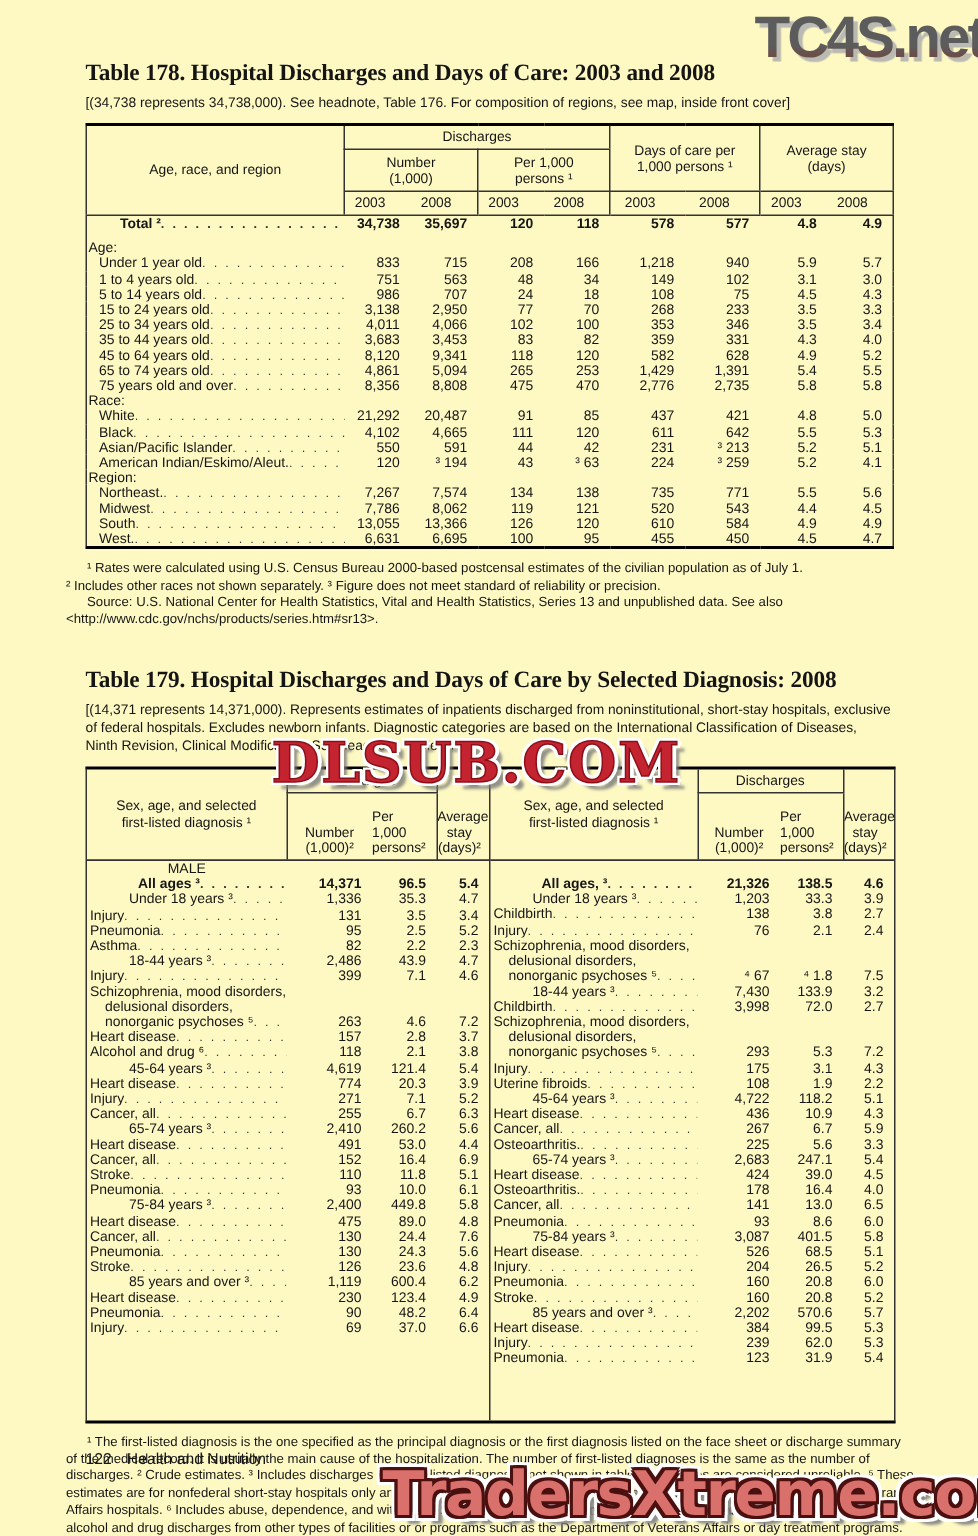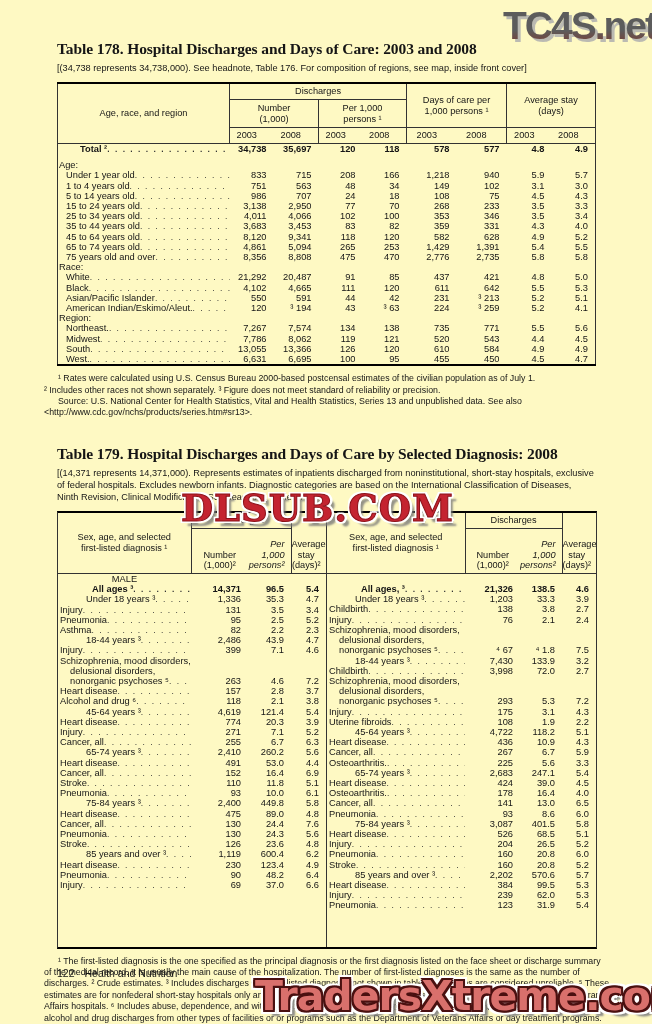--- a/index.html
+++ b/index.html
@@ -41,21 +41,21 @@
   .t-sec .ll{padding-left:1px;}
 
   .t179box{display:flex;width:538px;}
   .t179box .half{flex:0 0 268px;}
   .t179box .half table{width:268px;}
   .t179box .half-r{flex:0 0 269px;border-left:1px solid #333;}
   .t179box .half-r table{width:269px;}
   .t179 thead th{border-bottom:1px solid #333;}
   .t179 .sh{height:42px;vertical-align:bottom;padding-bottom:2px;}
   .t179 .numh{text-align:center;}
-  .t179 .perh{text-align:right;padding-right:6px;font-style:italic;}
+  .t179 .perh{text-align:left;padding-right:6px;}
   .t179 .avgh{text-align:center;padding-right:5px;}
   .t179 .stub{font-size:9.2px;}
   .t179 .t-item .ll{padding-left:2px;}
   .t179 .t-item .ll.cont{padding-left:12px;}
   .t179 .t-group .ll{padding-left:28px;}
   .t179 .t-total .ll{padding-left:34px;}
   .t179 .t-center .ll{justify-content:center;padding-left:0;}
   .t179 td.sp{height:36px;}
 
   .footnotes{margin:7px 0 0 -13px;width:566px;}

